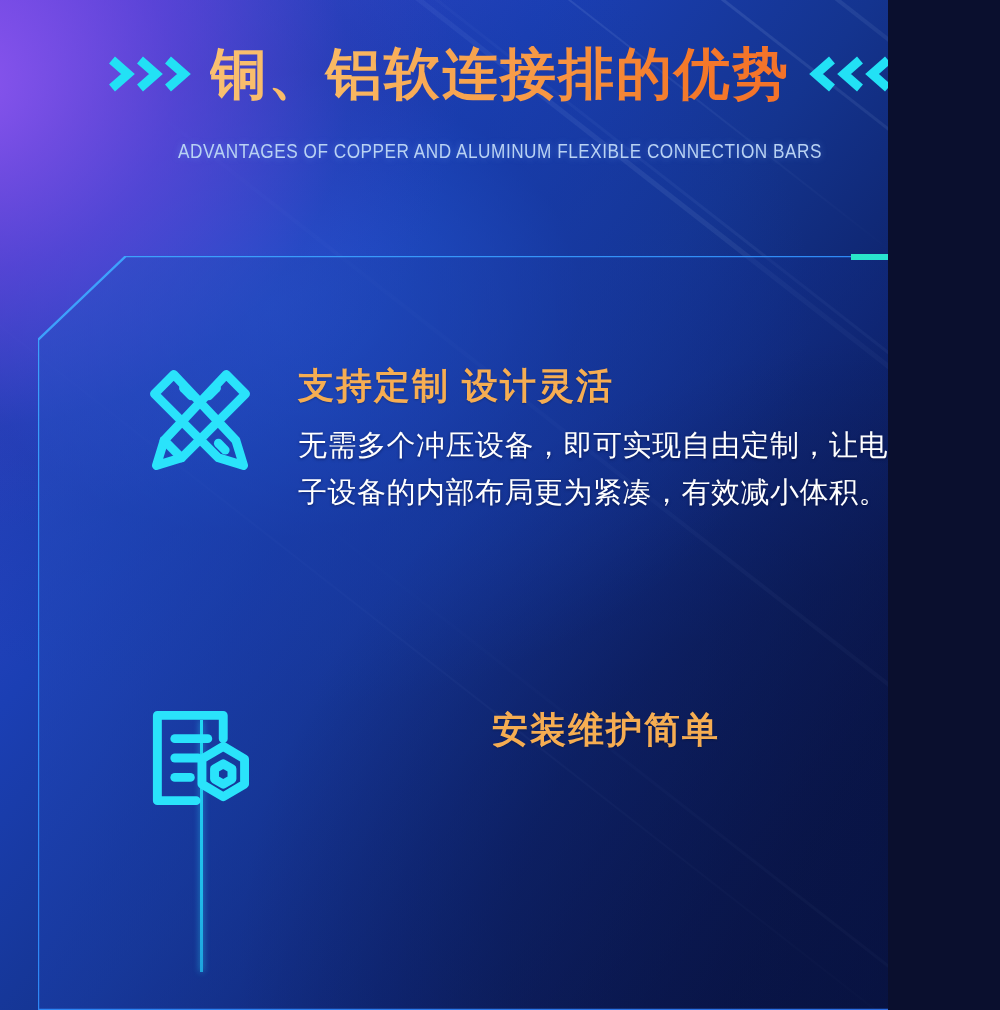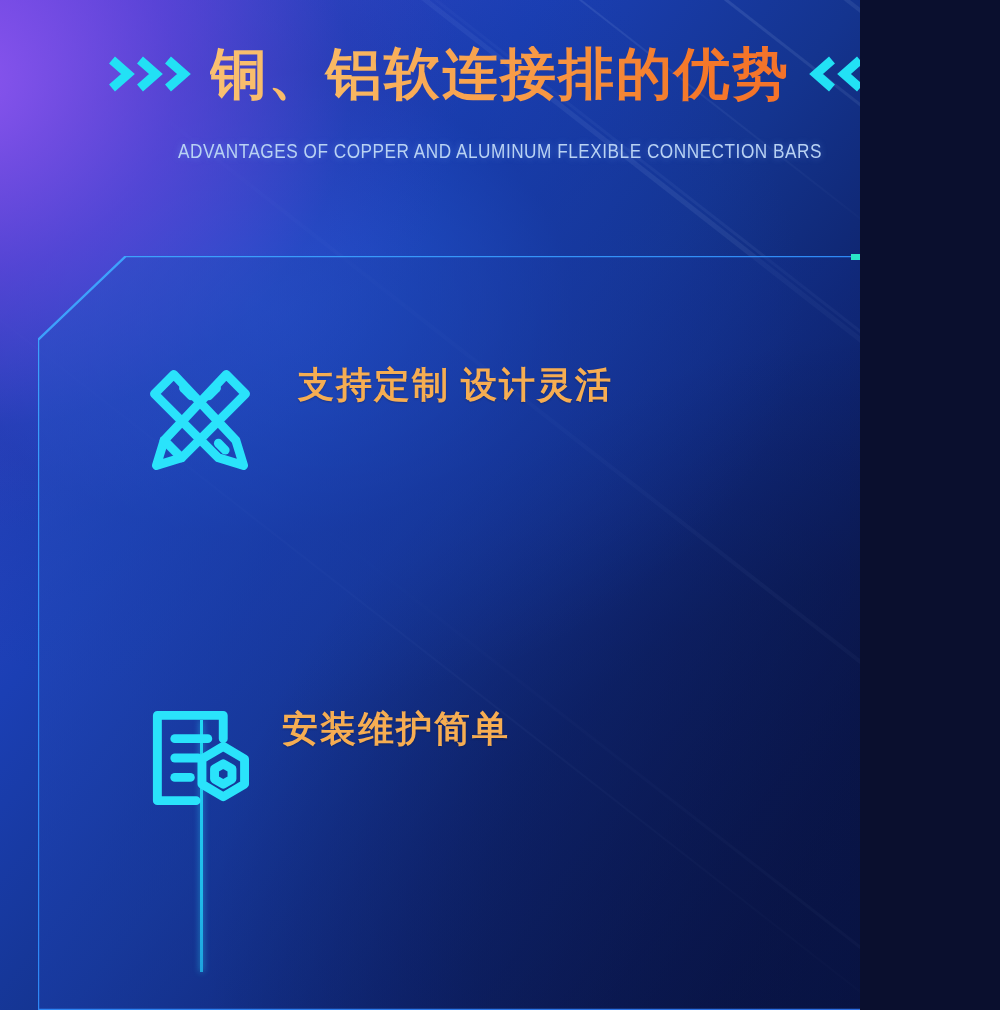--- a/index.html
+++ b/index.html
@@ -14,20 +14,21 @@
   #stage {
     position: relative;
     width: 860px;
     height: 1010px;
     overflow: hidden;
     background:
       radial-gradient(ellipse 620px 560px at -4% 8%, rgba(142,86,240,0.95) 0%, rgba(110,70,225,0.62) 34%, rgba(60,60,190,0.22) 62%, rgba(0,0,0,0) 80%),
       radial-gradient(ellipse 700px 520px at 30% 30%, rgba(36,86,210,0.85) 0%, rgba(22,58,165,0.45) 45%, rgba(0,0,0,0) 78%),
       radial-gradient(ellipse 900px 800px at 108% 96%, rgba(7,16,58,0.95) 0%, rgba(7,14,48,0.55) 50%, rgba(0,0,0,0) 80%),
       linear-gradient(128deg, #5b3ddb 0%, #2f45c8 16%, #1b3fb4 33%, #14348f 52%, #0d2166 70%, #0a1547 85%, #080f34 100%);
+    padding-left: 28px;
   }
 
   
   .streaks {
     position: absolute;
     inset: -20%;
     pointer-events: none;
   }
   .streak {
     position: absolute;
@@ -123,21 +124,21 @@
   }
   .feat-icon svg { display: block; margin: 0 auto; }
   .feat-body { position: absolute; }
   .feat-title {
     font-size: 36px;
     font-weight: bold;
     color: #f6ad52;
     letter-spacing: 2px;
     margin: 0 0 16px 0;
     line-height: 1.1;
-    font-family: Liberation Serif, serif;
+    font-family: Liberation Sans, sans-serif;
     text-shadow: 0 1px 2px rgba(0,0,0,0.22);
   }
   .feat-text {
     font-size: 29px;
     color: #ffffff;
     line-height: 1.62;
     letter-spacing: 0.5px;
     margin: 0;
     font-family: "DejaVu Sans", "Liberation Sans", sans-serif;
     text-shadow: 0 1px 3px rgba(0,10,50,0.55);
@@ -240,38 +241,39 @@
             <path d="M23.5 15.5 L27.5 19.5"></path>
             <path d="M40.5 15.5 L36.5 19.5"></path>
             <path d="M41.5 44.0 L45.0 47.5"></path>
           </g>
         </svg>
       </span>
     </div>
 
     <div class="feat-body" style="left:268px; top:118px; width:620px;">
       <h2 class="feat-title">支持定制  设计灵活</h2>
+      <p class="feat-text">无需多个冲压设备，即可实现自由定制，让电子设备的内部布局更为紧凑，有效减小体积。</p>
     </div>
 
     <div class="feat-icon" style="left:105px; top:448px;">
       <span>
         <svg width="124" height="124" viewBox="0 0 64 64">
           <g fill="none" stroke="#2ae3fb" stroke-width="4.6" stroke-linecap="round" stroke-linejoin="round">
 
             <path d="M44 22 L44 10 L10 10 L10 54 L30 54"></path>
 
             <path d="M19 22 L36 22"></path>
             <path d="M19 32 L31 32"></path>
             <path d="M19 42 L27 42"></path>
 
             <path d="M44 26 L55 32.5 L55 45.5 L44 52 L33 45.5 L33 32.5 Z"></path>
             <path d="M44 35 L48.5 37.6 L48.5 42.9 L44 45.5 L39.5 42.9 L39.5 37.6 Z"></path>
           </g>
         </svg>
       </span>
     </div>
 
-    <div class="feat-body" style="left:252px; top:462px; width:620px;">
+    <div class="feat-body" style="left:266px; top:462px; width:620px;text-align:center;">
       <h2 class="feat-title">安装维护简单</h2>
     </div>
 
   </div>
 </div>
 
 </body></html>

